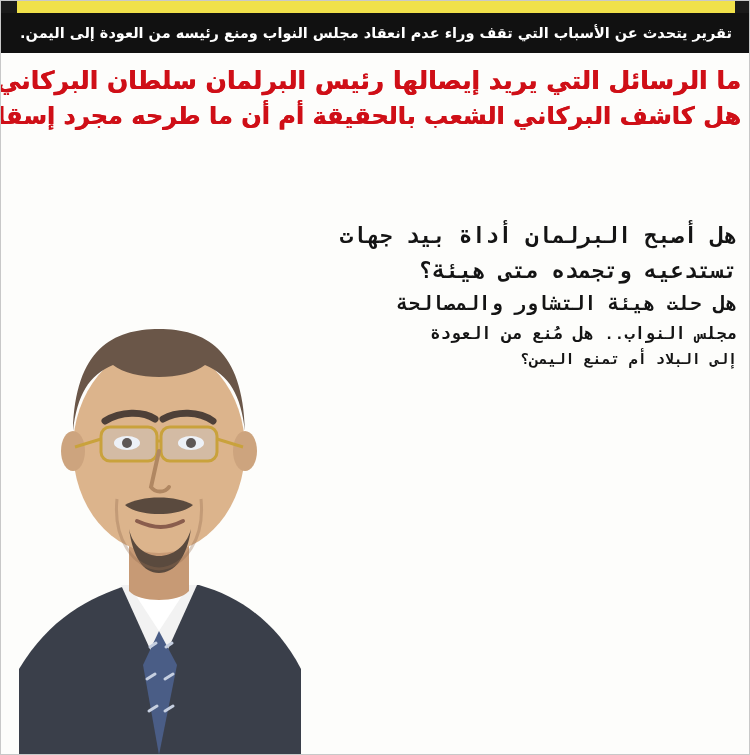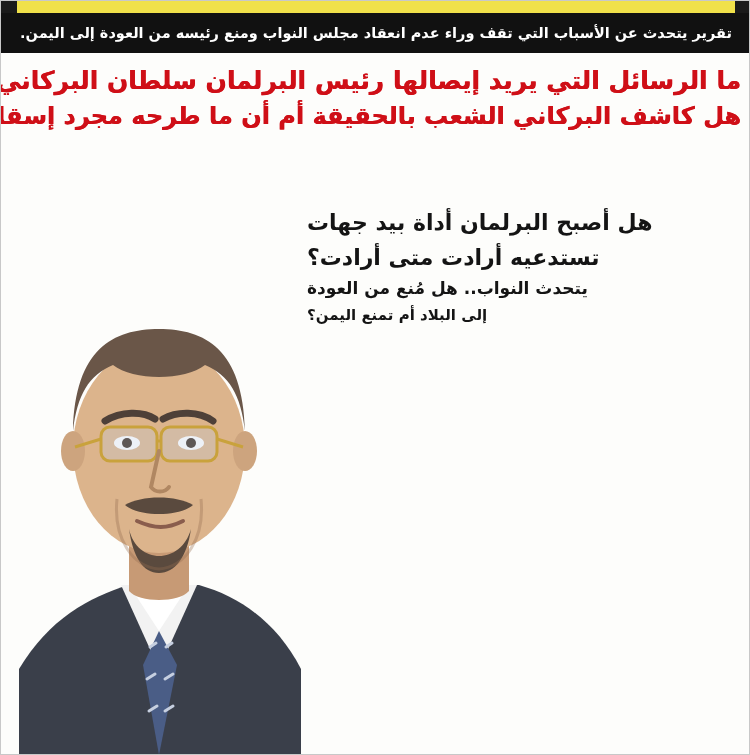--- a/index.html
+++ b/index.html
@@ -92,25 +92,26 @@
     top: 198px;
     width: 300px;
     height: 556px;
     overflow: hidden;
   }
   .portrait svg { display: block; }
 
   
   .questions {
     position: absolute;
-    top: 205px;
+    top: 220px;
     right: 12px;
     width: 430px;
-    text-align: left;
-    box-sizing: border-box;
+    text-align: right;
+    box-sizing: border-box;
+    font-family: Liberation Mono, monospace;
   }
   .q-line {
     color: #141414;
     font-weight: bold;
     font-size: 22px;
     line-height: 1.5;
     white-space: nowrap;
     margin-bottom: 2px;
   }
   .q-line.small {
@@ -199,19 +200,20 @@
       <path d="M128 322 C146 330 158 330 174 322" stroke="#8a5d4d" stroke-width="4" fill="none" stroke-linecap="round"></path>
 
       <path d="M120 330 C128 366 172 366 182 330 C178 358 166 374 150 374 C134 374 124 358 120 330 Z" fill="#5a4a3e"></path>
 
       <path d="M108 300 C104 340 124 368 150 370 C176 368 196 340 192 300" fill="none" stroke="rgba(150,110,80,0.35)" stroke-width="3"></path>
     </svg>
   </div>
 
   <div class="questions">
     <div class="q-line">هل أصبح البرلمان أداة بيد جهات</div>
-    <div class="q-line">تستدعيه أرادت متى أرادت؟</div>
-    <div class="q-line smaller">يتحدث النواب.. هل مُنع من العودة</div>
+    <div class="q-line">تستدعيه وتجمده متى هيئة؟</div>
+    <div class="q-line small">هل حلت هيئة التشاور والمصالحة</div>
+    <div class="q-line smaller">مجلس النواب.. هل مُنع من العودة</div>
     <div class="q-line tiny">إلى البلاد أم تمنع اليمن؟</div>
   </div>
 
 
 </div>
 
 </body></html>

